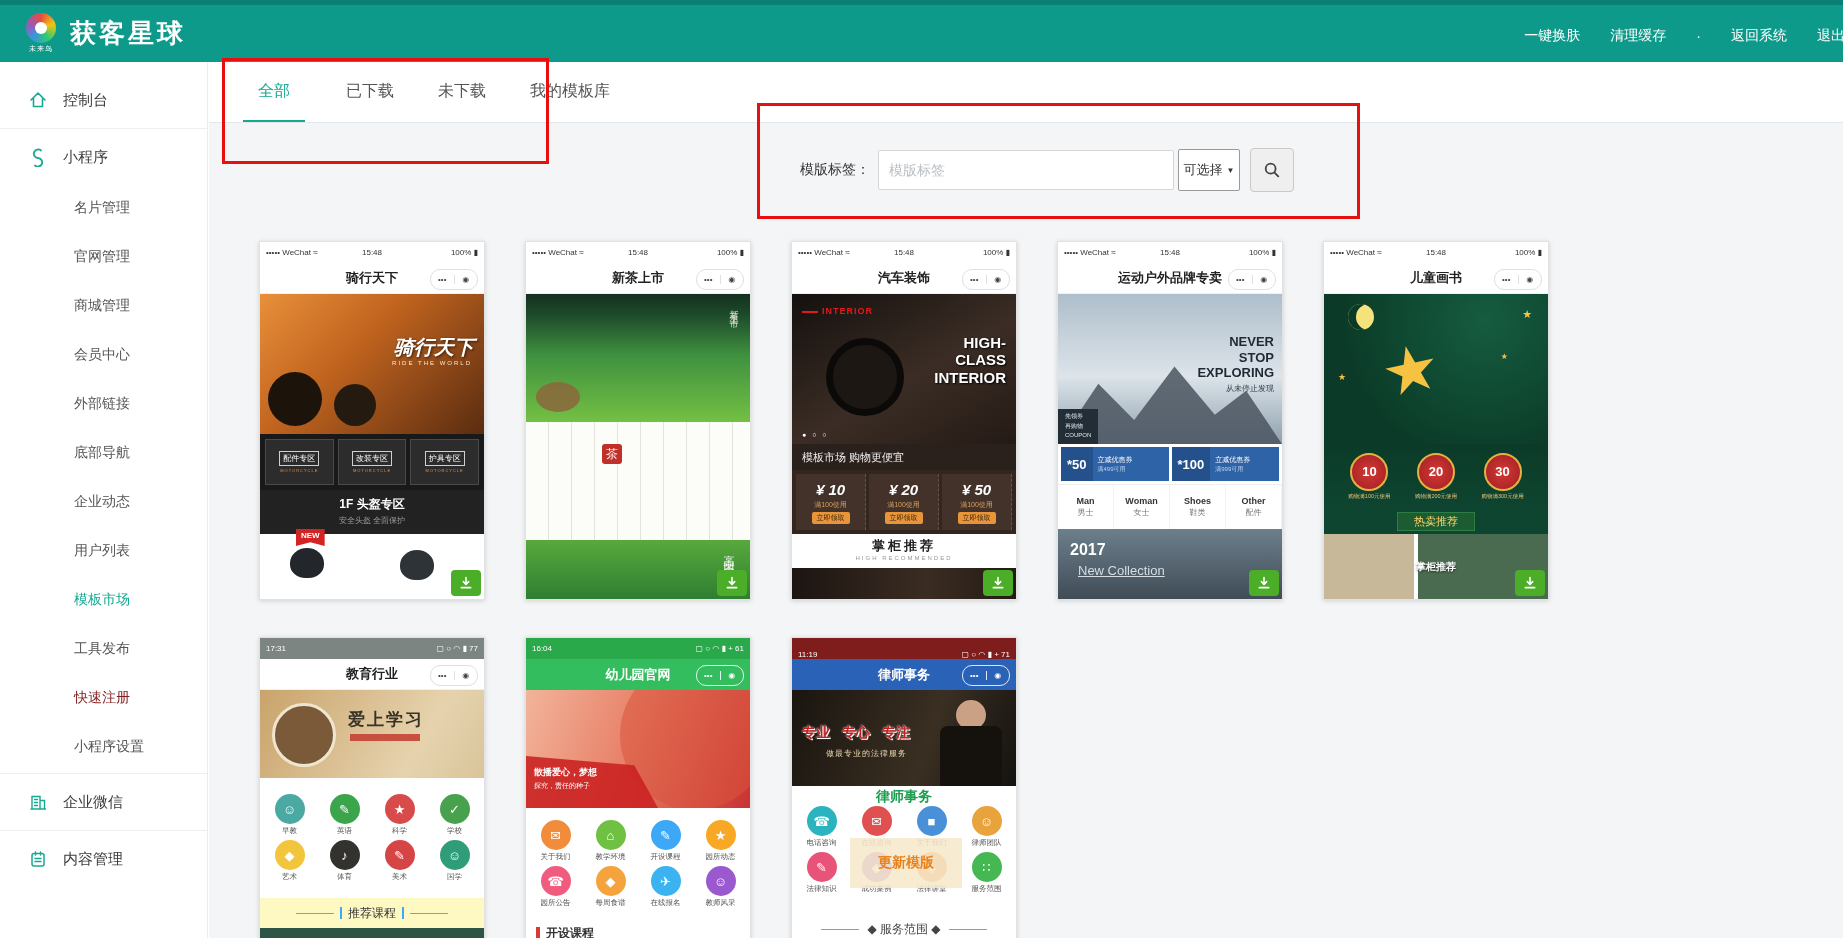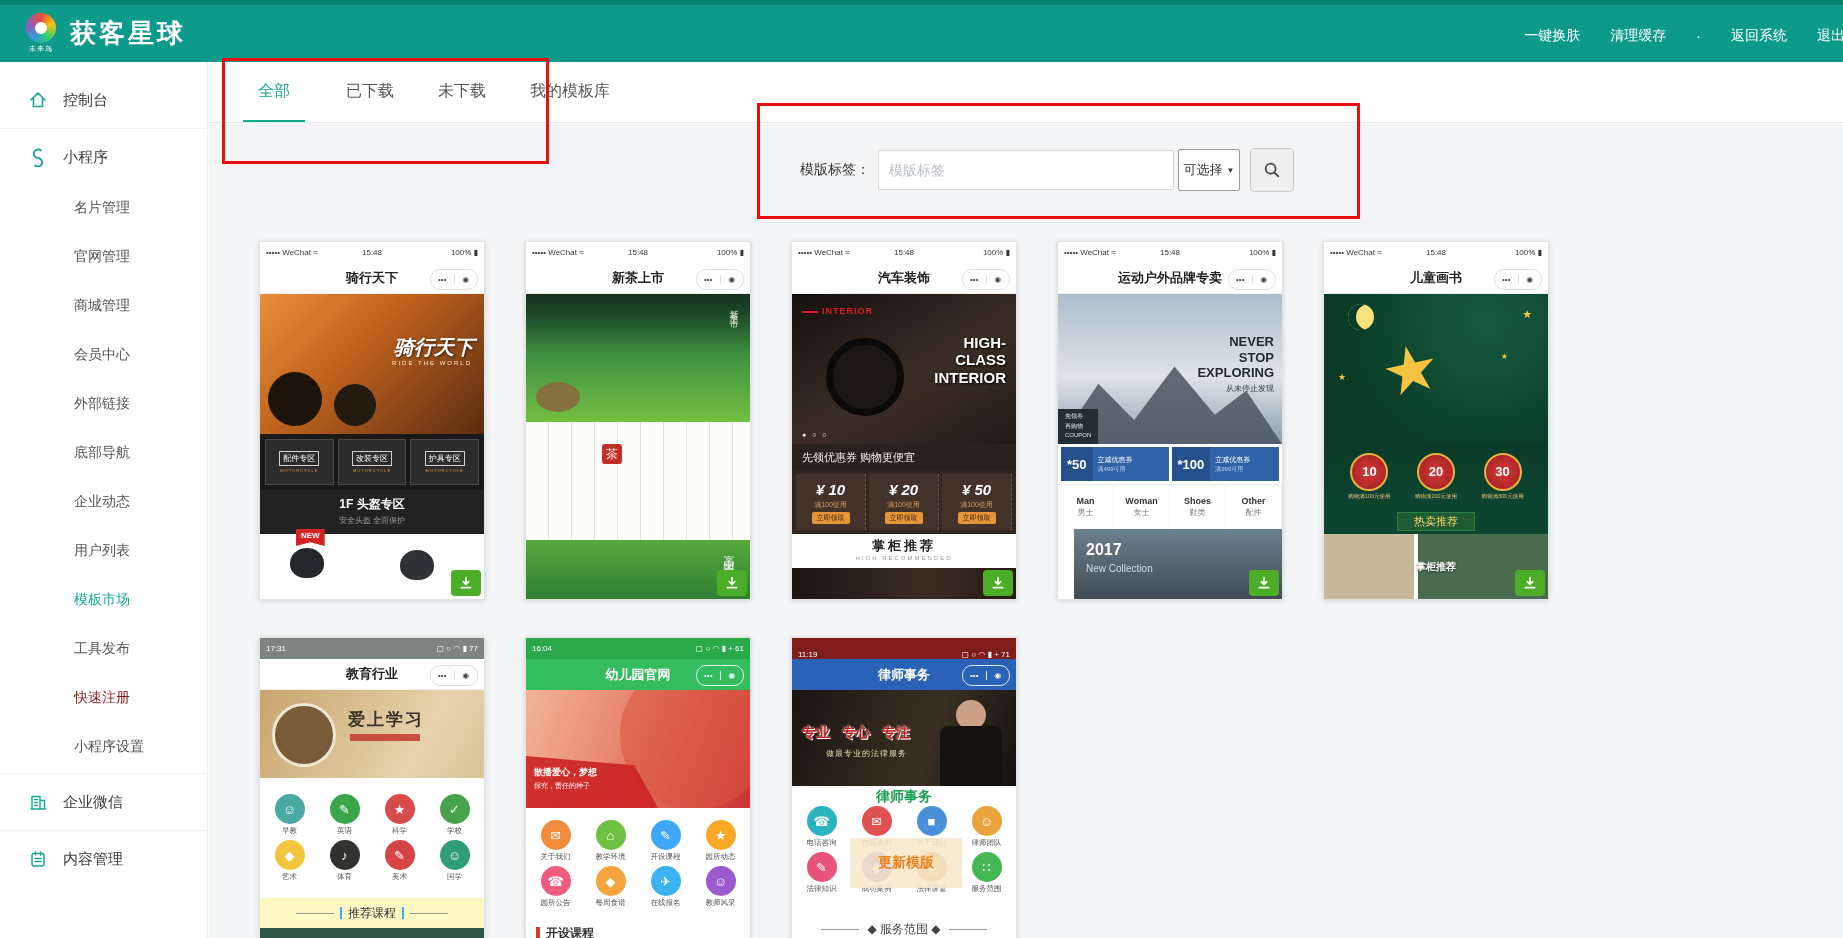--- a/index.html
+++ b/index.html
@@ -130,23 +130,23 @@
   .sport-coupons{height:40px;display:flex;gap:3px;padding:3px;background:#fff;box-sizing:border-box;}
   .sport-coupon{flex:1;background:#2f63a7;color:#fff;display:flex;align-items:center;}
   .sport-coupon .am{background:#24508c;align-self:stretch;display:flex;align-items:center;padding:0 6px;font-size:13px;font-weight:bold;}
   .sport-coupon .inf{padding-left:5px;}
   .sport-coupon .l1{font-size:7px;}
   .sport-coupon .l2{font-size:6px;color:#bcd4f0;}
   .sport-cats{height:44px;background:#fff;border-top:1px solid #eee;display:flex;}
   .sport-cat{flex:1;display:flex;flex-direction:column;align-items:center;justify-content:center;gap:1px;border-right:1px solid #f2f2f2;}
   .sport-cat .en{font-size:9px;font-weight:bold;color:#333;}
   .sport-cat .zh{font-size:8px;color:#777;}
-  .sport-footer{height:73px;background:linear-gradient(180deg,#6c7f8c,#3e4a54);position:relative;color:#fff;margin-left:16px;}
+  .sport-footer{height:73px;background:linear-gradient(180deg,#6c7f8c,#3e4a54);position:relative;color:#fff;}
   .sport-footer .y{position:absolute;left:12px;top:12px;font-size:16px;font-weight:bold;}
-  .sport-footer .ys{position:absolute;left:12px;top:34px;font-size:10px;color:#d5dde3;}
+  .sport-footer .ys{position:absolute;left:20px;top:34px;font-size:13px;color:#d5dde3;text-decoration:underline;}
 
   
   .kids-hero{height:150px;background:radial-gradient(circle at 72% 18%,#155c40 0%,#0b3b28 70%);position:relative;overflow:hidden;}
   .kids-moon{position:absolute;left:24px;top:10px;width:26px;height:26px;border-radius:50%;background:#f6e27a;
              box-shadow:8px 0 0 0 #0b3b28 inset;}
   .kids-star-big{position:absolute;left:58px;top:44px;font-size:64px;color:#f5c242;transform:rotate(-12deg);line-height:1;}
   .kids-star-s1,.kids-star-s2,.kids-star-s3{position:absolute;color:#f5c242;font-size:11px;}
   .kids-star-s1{right:16px;top:14px;} .kids-star-s2{right:40px;top:58px;font-size:8px;} .kids-star-s3{left:14px;top:78px;font-size:9px;}
   .kids-coupons{height:64px;background:linear-gradient(180deg,#0b3b28,#0e4530);display:flex;justify-content:space-evenly;align-items:center;}
   .kids-coupon{display:flex;flex-direction:column;align-items:center;gap:2px;}
@@ -422,21 +422,21 @@
       <div class="car-hero">
         <span class="car-tag">INTERIOR</span>
         <div class="car-lines">
 
         <div>HIGH-</div>
             <div>CLASS</div>
             <div>INTERIOR</div>
           </div>
         <span class="car-dots">● ○ ○</span>
       </div>
-      <div class="car-chead">先领优惠券 购物更便宜</div>
+      <div class="car-chead">模板市场 购物更便宜</div>
       <div class="car-coupons">
 
       <div class="car-coupon">
           <span class="cp">¥ 10</span>
           <span class="cc2">满100使用</span>
           <span class="cb">立即领取</span>
         </div>
           <div class="car-coupon">
           <span class="cp">¥ 20</span>
           <span class="cc2">满100使用</span>

